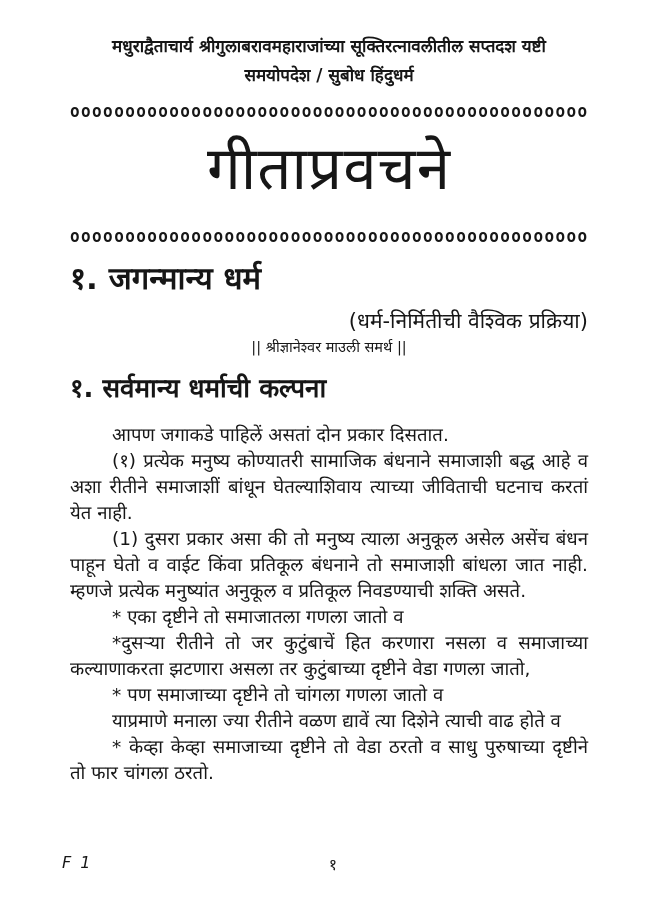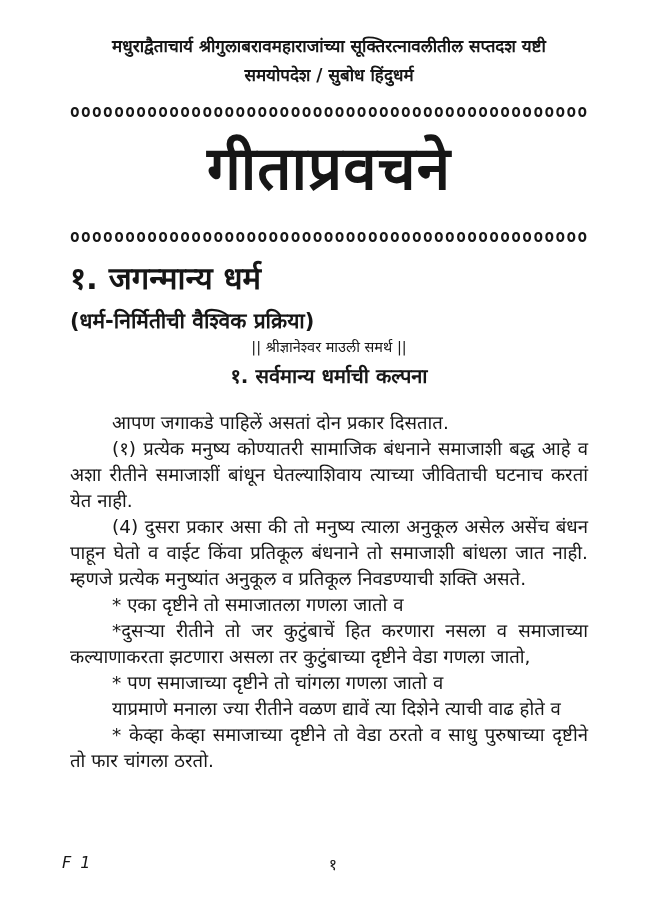--- a/index.html
+++ b/index.html
@@ -36,51 +36,51 @@
     transform: scaleY(1.12);
     transform-origin: center;
     white-space: nowrap;
     overflow: hidden;
   }
   .ornament-row.second {
     margin-top: 25px;
   }
   .main-title {
     text-align: center;
-    font-weight: 700;
+    font-weight: 400;
     font-size: 60px;
     line-height: 70px;
     margin-top: 14px;
     letter-spacing: 1px;
   }
   .chapter-title {
     text-align: left;
     font-weight: 700;
     font-size: 31px;
     line-height: 42px;
     margin-top: 13px;
   }
   .chapter-subtitle {
-    text-align: left;
-    font-weight: 700;
+    text-align: right;
+    font-weight: 400;
     font-size: 21px;
     line-height: 30px;
     margin-top: 7px;
   }
   .invocation {
     text-align: center;
     font-size: 14.5px;
     line-height: 22px;
   }
   .section-heading {
-    text-align: center;
+    text-align: left;
     font-weight: 700;
-    font-size: 20px;
+    font-size: 26px;
     line-height: 30px;
-    margin-top: 3px;
+    margin-top: 15px;
   }
   .body-text {
     margin-top: 19px;
     font-size: 18.5px;
     line-height: 26px;
     text-align: justify;
   }
   .body-text p {
     margin: 0;
     text-indent: 42px;
@@ -129,21 +129,21 @@
 
   <div class="chapter-subtitle">(धर्म-निर्मितीची वैश्विक प्रक्रिया)</div>
 
   <div class="invocation">|| श्रीज्ञानेश्वर माउली समर्थ ||</div>
 
   <div class="section-heading">१. सर्वमान्य धर्माची कल्पना</div>
 
   <div class="body-text">
     <p>आपण जगाकडे पाहिलें असतां दोन प्रकार दिसतात.</p>
     <p>(१) प्रत्येक मनुष्य कोण्यातरी सामाजिक बंधनाने समाजाशी बद्ध आहे व अशा रीतीने समाजाशीं बांधून घेतल्याशिवाय त्याच्या जीविताची घटनाच करतां येत नाही.</p>
-    <p>(4) दुसरा प्रकार असा की तो मनुष्य त्याला अनुकूल असेल असेंच बंधन पाहून घेतो व वाईट किंवा प्रतिकूल बंधनाने तो समाजाशी बांधला जात नाही. म्हणजे प्रत्येक मनुष्यांत अनुकूल व प्रतिकूल निवडण्याची शक्ति असते.</p>
+    <p>(1) दुसरा प्रकार असा की तो मनुष्य त्याला अनुकूल असेल असेंच बंधन पाहून घेतो व वाईट किंवा प्रतिकूल बंधनाने तो समाजाशी बांधला जात नाही. म्हणजे प्रत्येक मनुष्यांत अनुकूल व प्रतिकूल निवडण्याची शक्ति असते.</p>
     <p>* एका दृष्टीने तो समाजातला गणला जातो व</p>
     <p>*दुसऱ्या रीतीने तो जर कुटुंबाचें हित करणारा नसला व समाजाच्या कल्याणाकरता झटणारा असला तर कुटुंबाच्या दृष्टीने वेडा गणला जातो,</p>
     <p>* पण समाजाच्या दृष्टीने तो चांगला गणला जातो व</p>
     <p>याप्रमाणे मनाला ज्या रीतीने वळण द्यावें त्या दिशेने त्याची वाढ होते व</p>
     <p>* केव्हा केव्हा समाजाच्या दृष्टीने तो वेडा ठरतो व साधु पुरुषाच्या दृष्टीने तो फार चांगला ठरतो.</p>
   </div>
 
   <div class="footer">
     <span class="folio">F 1</span>
     <span class="page-number">१</span>

